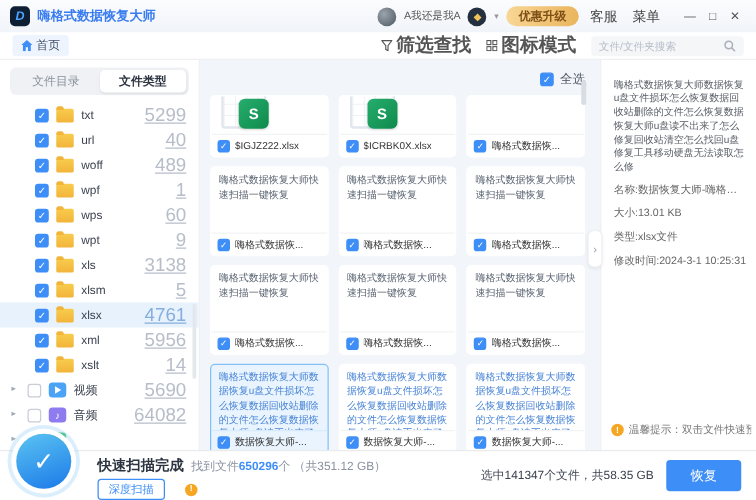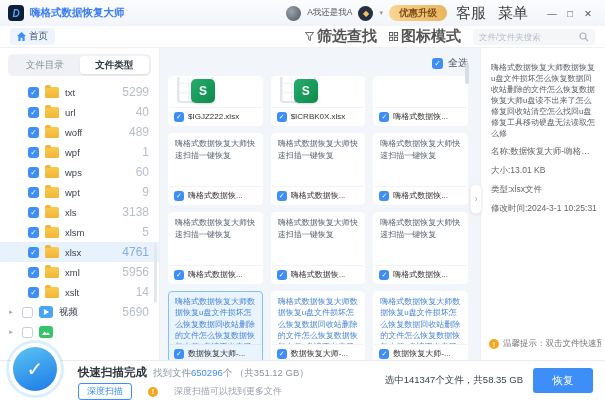--- a/index.html
+++ b/index.html
@@ -15,21 +15,21 @@
   .app-title { color:#3a7df0; font-size:10.5px; font-weight:600; }
   .tb-spacer { flex:1; }
   .avatar { width:15px; height:15px; border-radius:50%;
     background:radial-gradient(circle at 35% 35%, #9aa4ad, #4c555e); }
   .username { font-size:8.5px; color:#555; }
   .vip-badge { width:15px; height:15px; border-radius:50%; background:#243040; color:#f0c35a;
     font-size:8px; display:flex; align-items:center; justify-content:center; }
   .caret { font-size:7px; color:#999; }
   .upgrade-btn { height:16px; border-radius:8px; padding:0 10px; display:flex; align-items:center;
     background:linear-gradient(90deg,#f8d694,#eab55e); color:#7d4e16; font-size:9.5px; font-weight:bold; }
-  .tb-link { font-size:15px; color:#444; margin:0 3px; }
+  .tb-link { font-size:11px; color:#444; margin:0 3px; }
   .win-controls { display:flex; margin-left:6px; }
   .win-btn { width:18px; text-align:center; font-size:9.5px; color:#555; }
 
   
   .navbar { height:22px; display:flex; align-items:center; padding:0 10px; background:#fff;
     border-bottom:1px solid #eef0f3; }
   .home-pill { display:flex; align-items:center; gap:3px; background:#edf4fe; border-radius:3px; padding:2px 7px; }
   .home-label { font-size:9.5px; color:#44516a; }
   .nav-right { margin-left:auto; display:flex; align-items:center; gap:12px; }
   .nav-tool { display:flex; align-items:center; gap:3px; }
@@ -63,21 +63,21 @@
   .ic-video { height:12px; background:#4aa3f5; border-radius:3px; }
   .ic-video::after { content:""; position:absolute; left:5px; top:3px; border-left:5px solid #fff;
     border-top:3px solid transparent; border-bottom:3px solid transparent; }
   .ic-audio { height:12px; background:#8f7bf0; border-radius:3px; color:#fff; font-size:8px;
     display:flex; align-items:center; justify-content:center; }
   .ic-audio::after { content:"♪"; }
   .ic-image { height:12px; background:#35c46a; border-radius:3px; }
   .ic-image::after { content:""; position:absolute; left:3px; top:4px; width:8px; height:5px;
     background:#fff; clip-path:polygon(0 100%,30% 30%,55% 75%,75% 45%,100% 100%); }
   .side-label { font-size:9.5px; color:#3c4350; }
-  .side-count { margin-left:auto; font-size:12px; color:#b7bec9; }
+  .side-count { margin-left:auto; font-size:15px; color:#b7bec9;text-decoration:underline; }
   .side-row.selected .side-count { color:#85aede; }
   .side-scroll { position:absolute; right:2px; top:195px; width:3px; height:60px; background:#e4e8ed; border-radius:2px; }
 
   
   .grid-area { flex:1; background:#f2f5f9; position:relative; padding:6px 12px 0 8px; overflow:hidden; }
   .select-all { display:flex; align-items:center; gap:5px; height:14px; margin:2px 0 6px 2px;justify-content:flex-end; }
   .select-all span { font-size:10px; color:#4a5260; }
   .card-grid { display:grid; grid-template-columns:repeat(3,1fr); grid-template-rows:50px 72px 72px 72px;
     gap:7px 8px; }
   .card { background:#fff; border-radius:4px; border:1px solid #fff; display:flex; flex-direction:column; overflow:hidden; }
@@ -119,21 +119,21 @@
   .footer { position:absolute; left:0; right:0; bottom:0; height:40px; background:#fff;
     border-top:1px solid #e9ebee; z-index:5; }
   .scan-circle { position:absolute; left:13px; top:-14px; width:44px; height:44px; border-radius:50%;
     background:linear-gradient(160deg,#5bc4f2,#1c79e8); color:#fff; font-size:20px; font-weight:bold;
     display:flex; align-items:center; justify-content:center;
     box-shadow:0 0 0 4px #fff, 0 0 0 7px rgba(150,205,245,.35); z-index:6; }
   .scan-info { margin-left:78px; padding-top:4px; }
   .scan-line1 { display:flex; align-items:baseline; gap:6px; }
   .scan-done { font-size:11.5px; font-weight:bold; color:#2b3440; }
   .scan-found { font-size:9.5px; color:#8a93a0; }
-  .scan-found b { color:#3e8ef7; font-weight:normal; }
+  .scan-found b { color:#3e8ef7; font-weight:bold; }
   .scan-line2 { margin-top:3px; display:flex; align-items:center; gap:16px; }
   .deep-scan-btn { border:1px solid #3e8ef7; color:#3e8ef7; background:#fff; border-radius:3px;
     font-size:9px; padding:1px 8px; font-family:"Liberation Sans","DejaVu Sans",sans-serif; }
   .deep-tip { font-size:9px; color:#9aa2ad; }
   .footer-right { position:absolute; right:12px; top:7px; display:flex; align-items:center; gap:10px; }
   .selection-text { font-size:9.5px; color:#3c4350; }
   .recover-btn { width:60px; height:25px; background:#3e8ef7; color:#fff; border:0; border-radius:3px;
     font-size:10.5px; font-family:"Liberation Sans","DejaVu Sans",sans-serif; }
   svg { display:block; }
 </style>
@@ -289,20 +289,27 @@
           <div class="side-row">
             <span class="row-arrow">►</span>
             <div class="cb"></div>
             <span class="f-icon ic-video"></span>
             <span class="side-label">视频</span>
             <span class="side-count">5690</span>
           </div>
           <div class="side-row">
             <span class="row-arrow">►</span>
             <div class="cb"></div>
+            <span class="f-icon ic-audio"></span>
+            <span class="side-label">音频</span>
+            <span class="side-count">64082</span>
+          </div>
+          <div class="side-row">
+            <span class="row-arrow">►</span>
+            <div class="cb"></div>
             <span class="f-icon ic-image"></span>
             <span class="side-label"></span>
             <span class="side-count"></span>
           </div>
         </div>
       <div class="side-scroll"></div>
     </aside>
 
     <main class="grid-area">
       <div class="select-all">
@@ -448,21 +455,20 @@
       <div class="scan-line1">
         <span class="scan-done">快速扫描完成</span>
         <span class="scan-found">
           <span>找到文件</span><b>650296</b><span>个</span>
           <span>（共351.12 GB）</span>
         </span>
       </div>
       <div class="scan-line2">
         <button class="deep-scan-btn">深度扫描</button>
         <span class="warn-dot">!</span>
-        <span class="deep-tip">深度扫描可以找到更多文件</span>
       </div>
     </div>
     <div class="footer-right">
       <span class="selection-text">选中141347个文件，共58.35 GB</span>
       <button class="recover-btn">恢复</button>
     </div>
   </footer>
 </div>
 
 </body></html>

